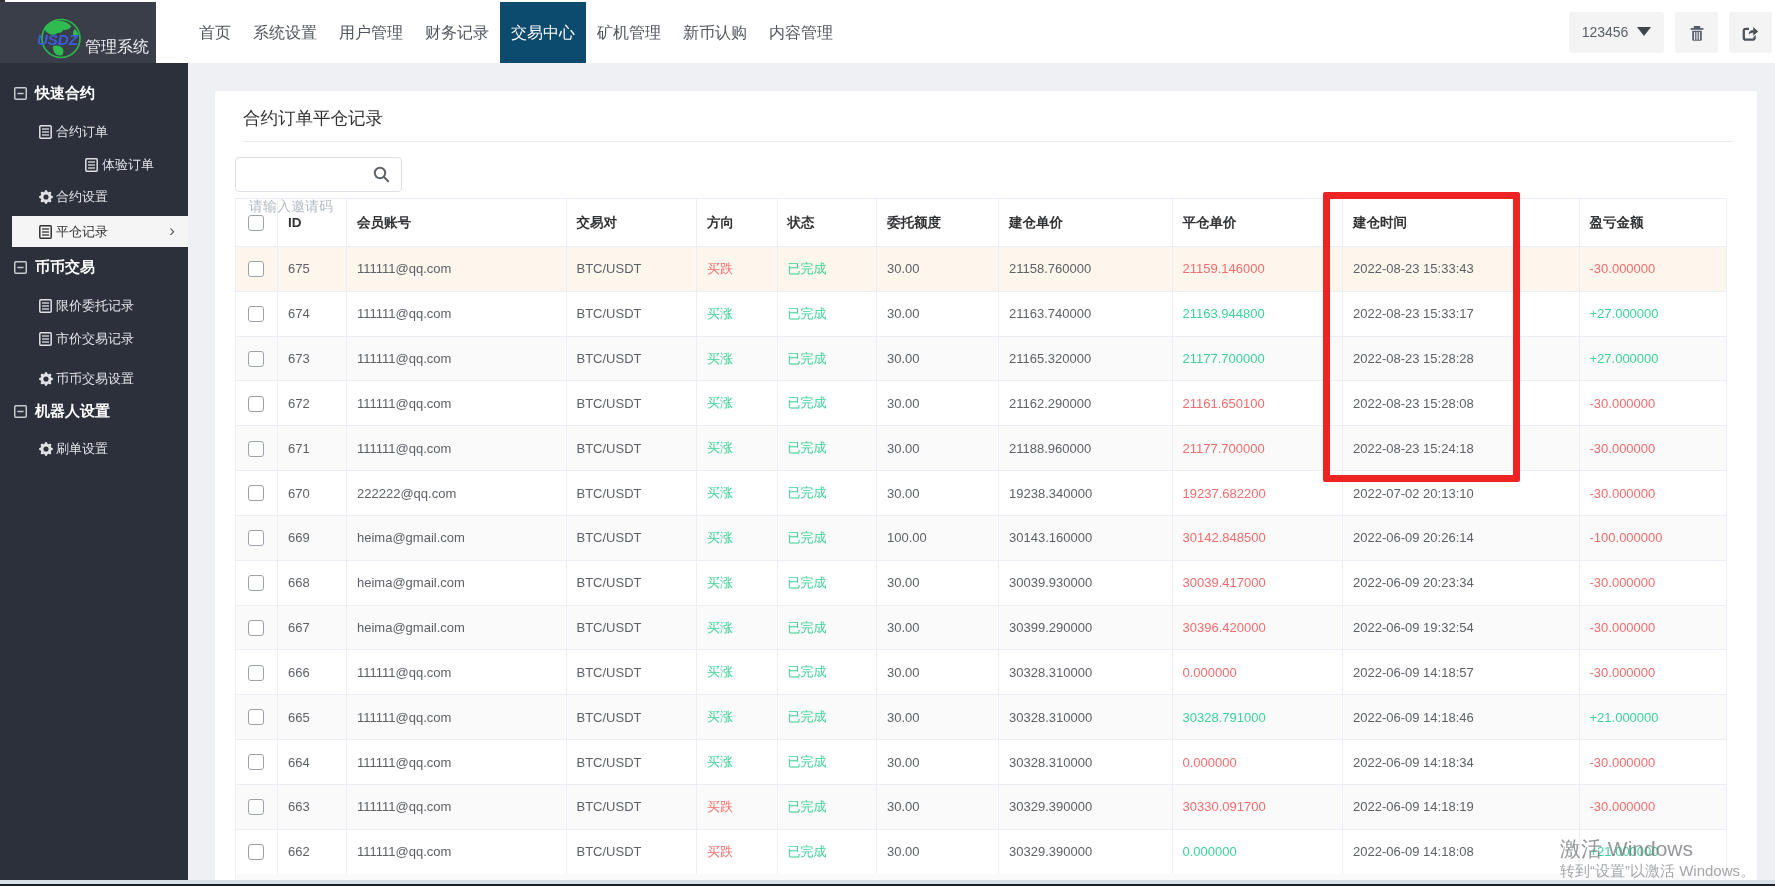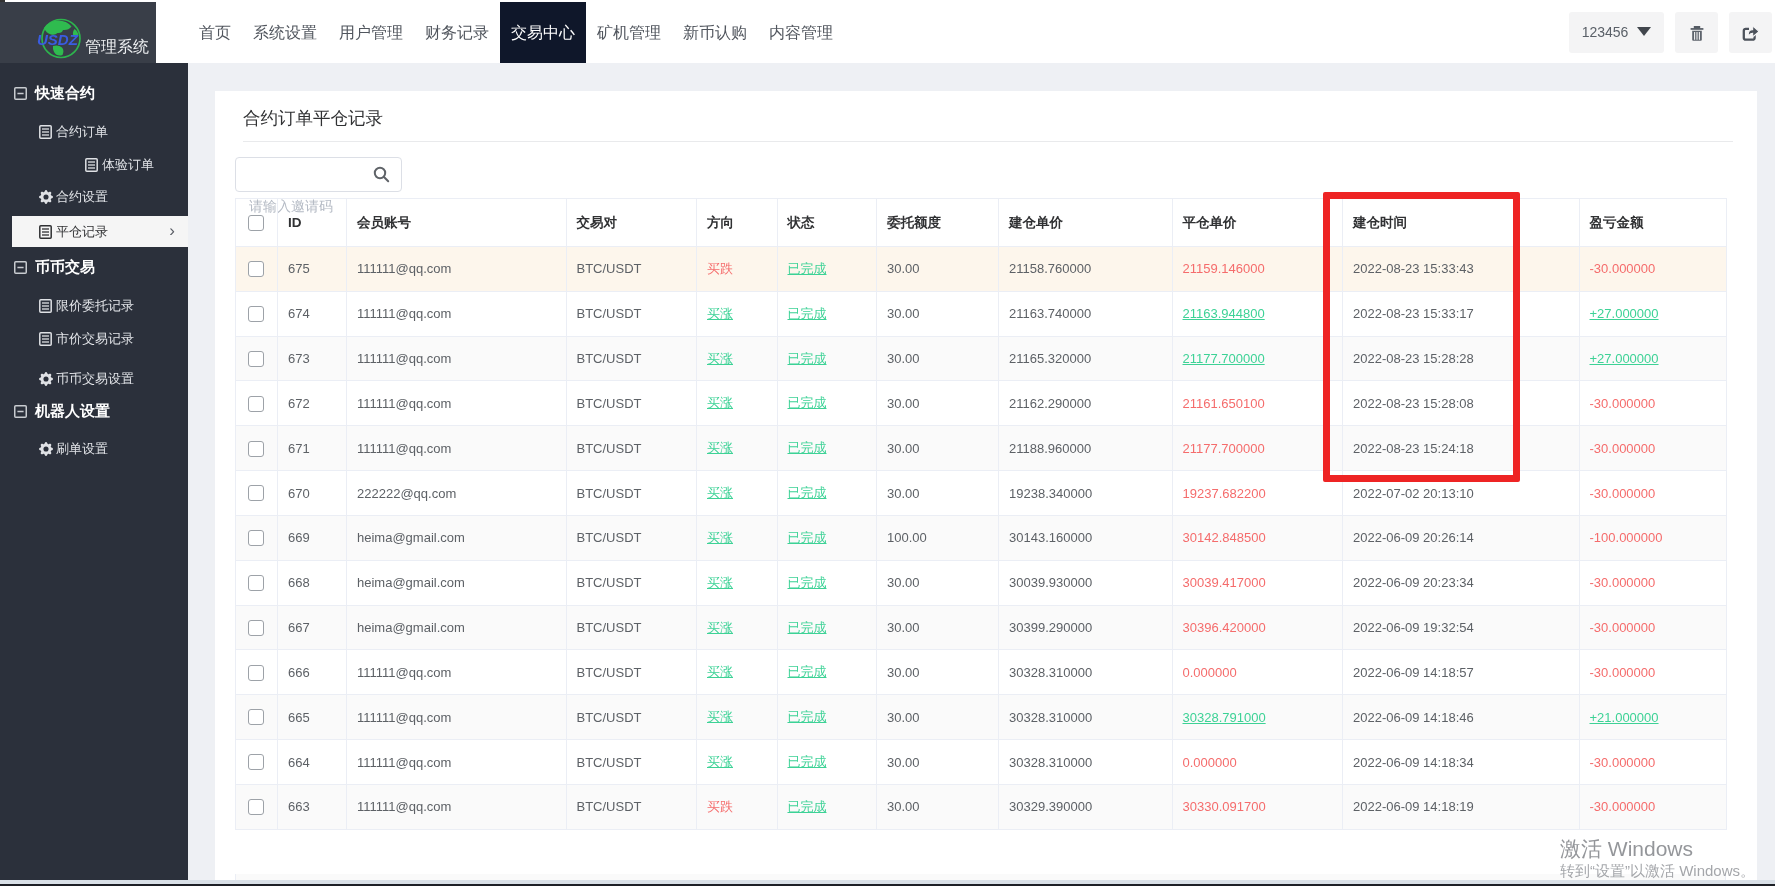--- a/index.html
+++ b/index.html
@@ -4,21 +4,21 @@
 <style>
 * { margin:0; padding:0; box-sizing:border-box; }
 html,body { width:1775px; height:886px; overflow:hidden; font-family:"Liberation Sans",sans-serif; background:#fff; }
 #page { position:relative; width:1775px; height:886px; }
 
 
 #logo { position:absolute; left:0; top:2px; width:156px; height:61px; background:#393e48; }
 #nav { position:absolute; left:188px; top:0; right:0; height:63px; background:#fff; }
 #nav ul { position:absolute; left:0; top:2px; height:61px; list-style:none; display:flex; }
 #nav li { height:61px; line-height:61px; padding:0 11px; font-size:16px; color:#51565e; white-space:nowrap; }
-#nav li.act { background:#0f172a; color:#fff; }
+#nav li.act { background:#0c4a6e; color:#fff; }
 .tool { position:absolute; top:12px; height:41px; background:#f4f4f5; border-radius:3px; }
 #selbtn { left:1381px; width:95px; font-size:14px; color:#5a6068; text-align:center; line-height:41px; }
 #selbtn .car { display:inline-block; margin-left:9px; width:0; height:0; border-left:7px solid transparent; border-right:7px solid transparent; border-top:9px solid #41464d; vertical-align:middle; margin-top:-3px; }
 #trashbtn { left:1487px; width:43px; }
 #exitbtn { left:1541px; width:43px; }
 .tool svg { position:absolute; left:50%; top:50%; transform:translate(-50%,-50%); }
 
 
 #side { position:absolute; left:0; top:63px; width:188px; height:818px; background:#2b303b; }
 .sitem { position:absolute; left:0; width:184px; height:32px; line-height:32px; color:#e2e4e8; font-size:13px; }
@@ -44,21 +44,21 @@
 
 #tbl { position:absolute; left:19.5px; top:107px; border-collapse:collapse; table-layout:fixed; }
 #tbl th, #tbl td { border:1px solid #ebeef5; padding:0 0 0 10px; text-align:left; font-weight:normal; overflow:hidden; white-space:nowrap; }
 #tbl th { height:48px; font-size:13.5px; color:#303133; font-weight:bold; }
 #tbl td { height:44.84px; font-size:13px; color:#5d6166; }
 #tbl .c-cb { padding:0; text-align:center; }
 .cb { display:inline-block; width:16px; height:16px; border:1px solid #9da2a8; border-radius:3px; background:#fff; vertical-align:middle; }
 tr.stripe td { background:#fafafa; }
 tr.hl td { background:#fdf6ec; }
 .r { color:#f56c6c !important; }
-.g { color:#3dd296 !important;text-decoration:underline; }
+.g { color:#3dd296 !important; }
 #partial { position:absolute; left:19.5px; top:783px; width:1491.5px; height:7px; background:#fafafa; border-left:1px solid #ebeef5; border-right:1px solid #ebeef5; }
 
 
 #redbox { position:absolute; left:1323px; top:192px; width:197px; height:290px; border:7px solid #ee2424; border-radius:2px; }
 #wm1 { position:absolute; left:1560px; top:835px; font-size:21px; color:rgba(118,121,126,0.78); }
 #wm2 { position:absolute; left:1560px; top:862px; font-size:15px; color:rgba(138,141,146,0.78); }
 #bstrip1 { position:absolute; left:0; top:880px; width:1775px; height:4px; background:#d9e0e7; }
 #bstrip2 { position:absolute; left:0; top:884px; width:1775px; height:2px; background:#1d2026; }
 #topedge { position:absolute; left:0; top:0; width:5px; height:2px; background:#333; }
 </style></head>
@@ -400,20 +400,33 @@
 <td>111111@qq.com</td>
 <td>BTC/USDT</td>
 <td class="r">买跌</td>
 <td class="g">已完成</td>
 <td>30.00</td>
 <td>30329.390000</td>
 <td class="r">30330.091700</td>
 <td>2022-06-09 14:18:19</td>
 <td class="r">-30.000000</td>
 </tr>
+<tr class="">
+<td class="c-cb"><span class="cb"></span></td>
+<td>662</td>
+<td>111111@qq.com</td>
+<td>BTC/USDT</td>
+<td class="r">买跌</td>
+<td class="g">已完成</td>
+<td>30.00</td>
+<td>30329.390000</td>
+<td class="g">0.000000</td>
+<td>2022-06-09 14:18:08</td>
+<td class="g">+21.000000</td>
+</tr>
     </tbody>
         </table>
     <div id="partial"></div>
   </div>
 </div>
 
 <div id="redbox"></div>
 <div id="wm1">激活 Windows</div>
 <div id="wm2">转到“设置”以激活 Windows。</div>
 <div id="bstrip1"></div>

